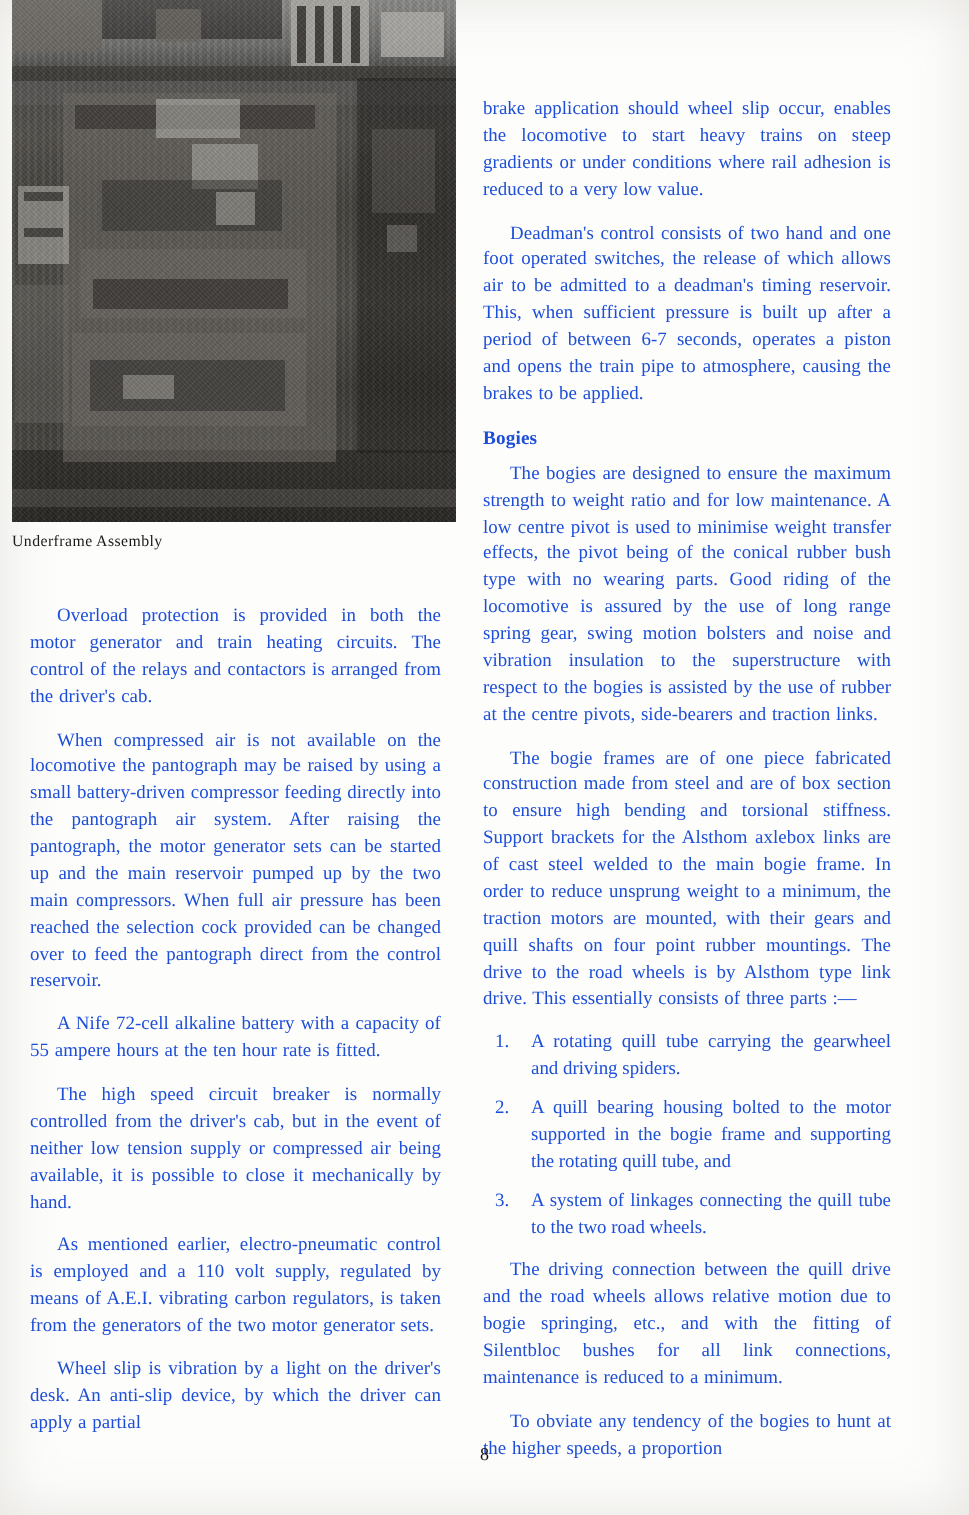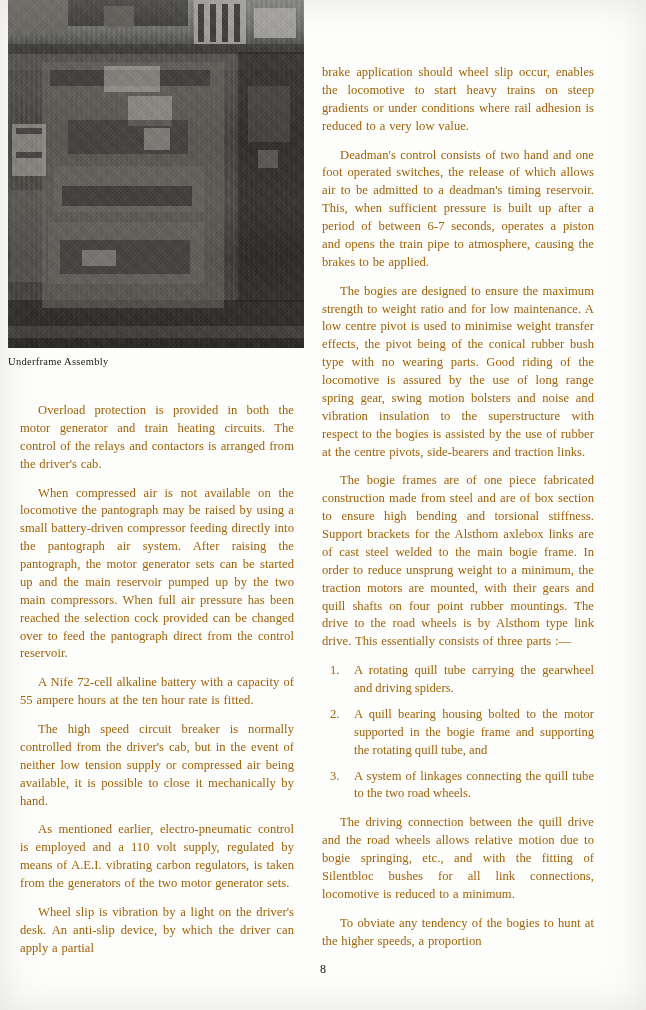--- a/index.html
+++ b/index.html
@@ -83,21 +83,21 @@
     letter-spacing: .3px;
     color: #1a1a1a;
   }
   
   .col {
     position: absolute;
     width: 272px;
     font-size: 12.6px;
     line-height: 1.42;
     text-align: justify;
-    color: #a16207;
+    color: #1d4ed8;
   }
   .col.left {
     left: 20px;
     top: 402px;
     width: 274px;
   }
   .col.right {
     left: 322px;
     top: 64px;
     width: 272px;
@@ -208,39 +208,40 @@
     <p>A Nife 72-cell alkaline battery with a capacity of 55 ampere hours at the ten hour rate is fitted.</p>
     <p>The high speed circuit breaker is normally controlled from the driver's cab, but in the event of neither low tension supply or compressed air being available, it is possible to close it mechanically by hand.</p>
     <p>As mentioned earlier, electro-pneumatic control is employed and a 110 volt supply, regulated by means of A.E.I. vibrating carbon regulators, is taken from the generators of the two motor generator sets.</p>
     <p>Wheel slip is vibration by a light on the driver's desk. An anti-slip device, by which the driver can apply a partial</p>
   </div>
 
   <div class="col right">
     <p class="noindent">brake application should wheel slip occur, enables the locomotive to start heavy trains on steep gradients or under conditions where rail adhesion is reduced to a very low value.</p>
     <p>Deadman's control consists of two hand and one foot operated switches, the release of which allows air to be admitted to a deadman's timing reservoir. This, when sufficient pressure is built up after a period of between 6-7 seconds, operates a piston and opens the train pipe to atmosphere, causing the brakes to be applied.</p>
 
+    <h3 class="heading">Bogies</h3>
 
     <p>The bogies are designed to ensure the maximum strength to weight ratio and for low maintenance. A low centre pivot is used to minimise weight transfer effects, the pivot being of the conical rubber bush type with no wearing parts. Good riding of the locomotive is assured by the use of long range spring gear, swing motion bolsters and noise and vibration insulation to the superstructure with respect to the bogies is assisted by the use of rubber at the centre pivots, side-bearers and traction links.</p>
     <p>The bogie frames are of one piece fabricated construction made from steel and are of box section to ensure high bending and torsional stiffness. Support brackets for the Alsthom axlebox links are of cast steel welded to the main bogie frame. In order to reduce unsprung weight to a minimum, the traction motors are mounted, with their gears and quill shafts on four point rubber mountings. The drive to the road wheels is by Alsthom type link drive. This essentially consists of three parts :—</p>
 
     <ol class="steps">
       <li>
         <span class="num">1.</span>
         <span>A rotating quill tube carrying the gearwheel and driving spiders.</span>
       </li>
       <li>
         <span class="num">2.</span>
         <span>A quill bearing housing bolted to the motor supported in the bogie frame and supporting the rotating quill tube, and</span>
       </li>
       <li>
         <span class="num">3.</span>
         <span>A system of linkages connecting the quill tube to the two road wheels.</span>
       </li>
     </ol>
 
-    <p>The driving connection between the quill drive and the road wheels allows relative motion due to bogie springing, etc., and with the fitting of Silentbloc bushes for all link connections, locomotive is reduced to a minimum.</p>
+    <p>The driving connection between the quill drive and the road wheels allows relative motion due to bogie springing, etc., and with the fitting of Silentbloc bushes for all link connections, maintenance is reduced to a minimum.</p>
     <p>To obviate any tendency of the bogies to hunt at the higher speeds, a proportion</p>
   </div>
 
   <div class="pagenum">8</div>
 
   <div class="edge-shadow"></div>
 </div>
 
 </body></html>

